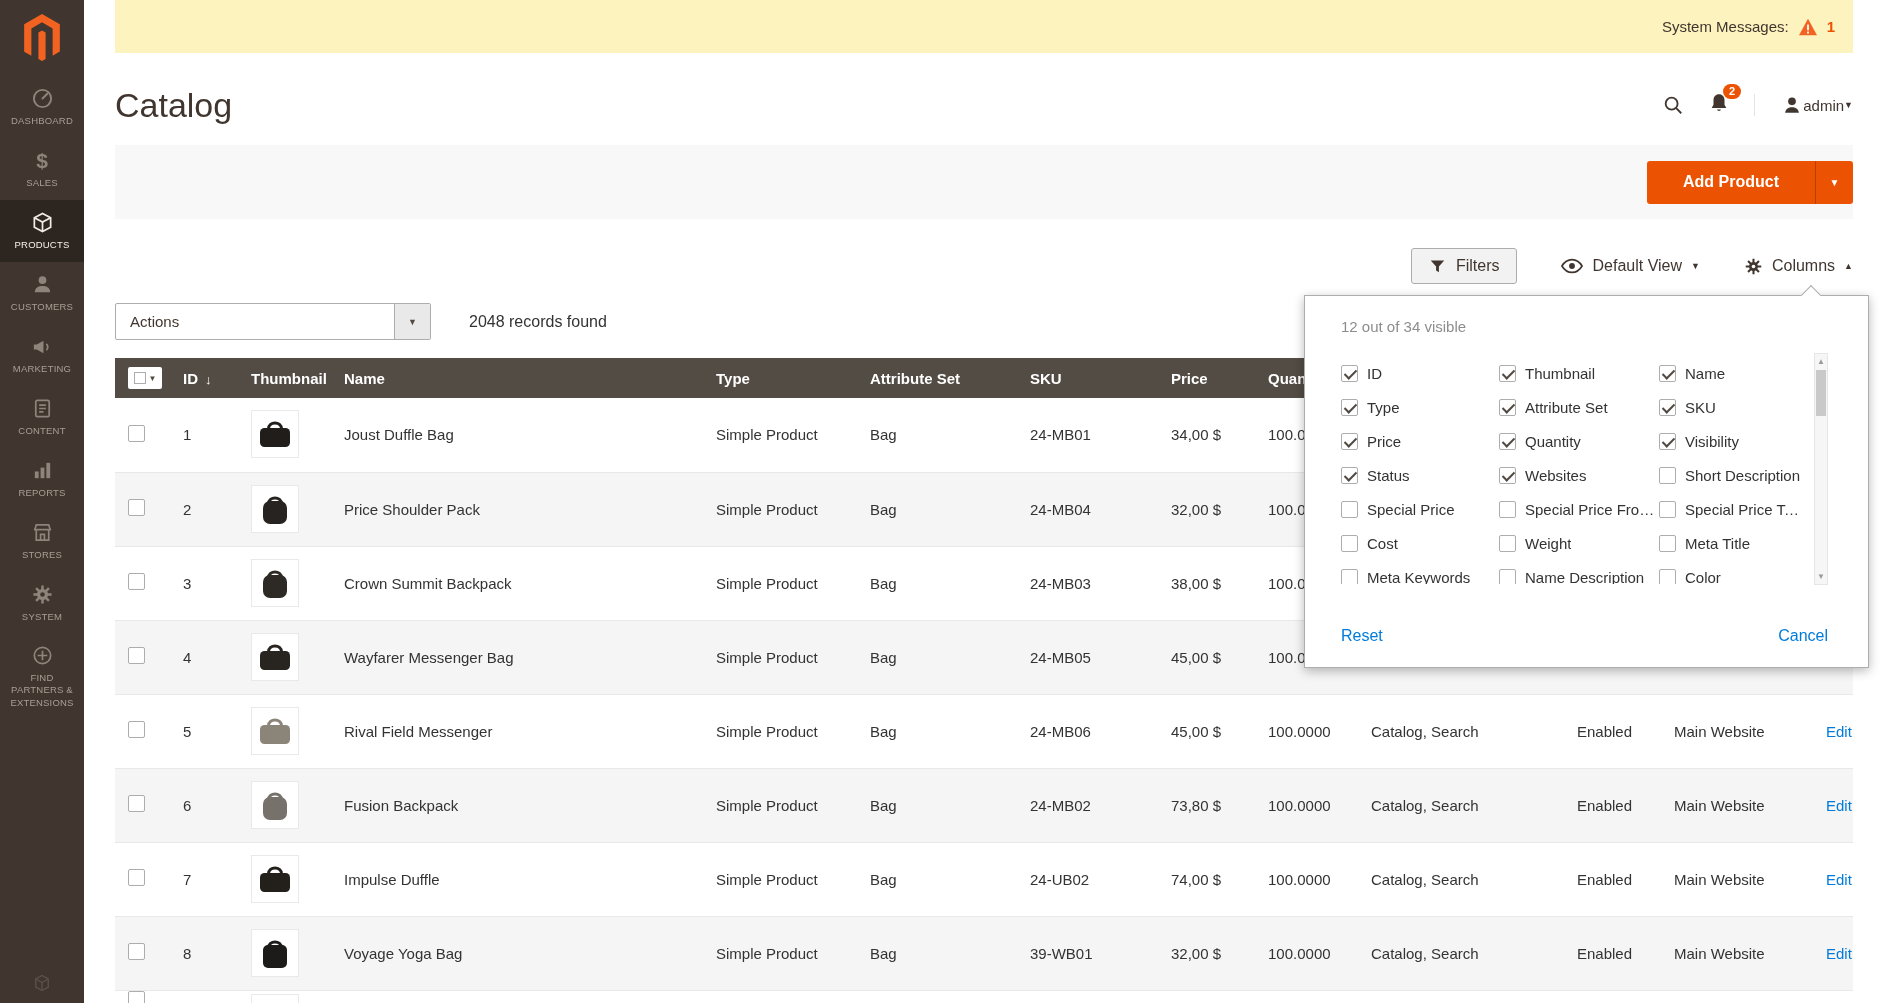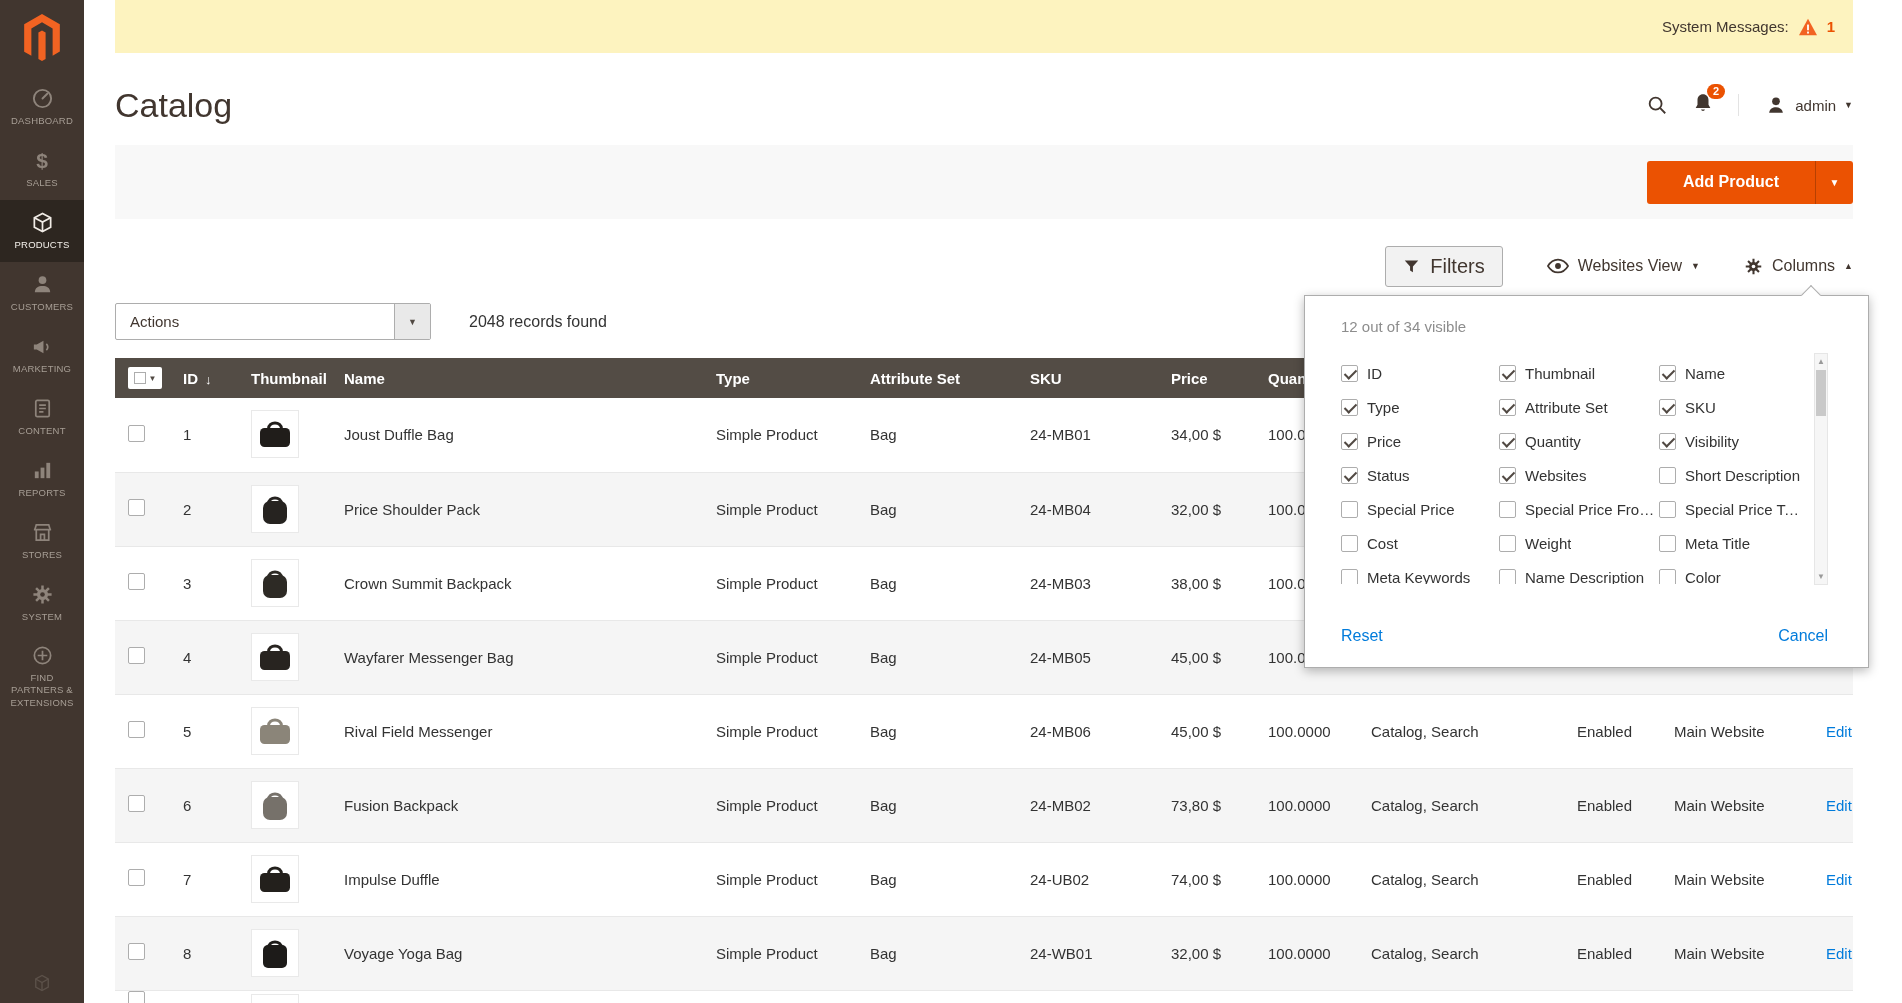--- a/index.html
+++ b/index.html
@@ -26,31 +26,31 @@
 
   .sysbar { height:53px; background:#fdf3bf; display:flex; align-items:center; justify-content:flex-end; gap:9px; padding-right:18px; font-size:15px; color:#41362f; }
   .sys-count { color:#eb5202; font-weight:bold; cursor:pointer; }
 
   .pagehead { margin-top:26px; height:52px; display:flex; align-items:center; }
   .title { font-size:34px; font-weight:400; color:#41362f; }
   .head-right { margin-left:auto; display:flex; align-items:center; gap:24px; }
   .icon-btn { cursor:pointer; display:flex; align-items:center; }
   .notif { position:relative; cursor:pointer; }
   .badge { position:absolute; top:-8px; right:-11px; background:#eb5202; color:#fff; font-size:11px; font-weight:bold; border-radius:9px; padding:2px 6px; line-height:1; }
-  .adminbox { display:flex; align-items:center; gap:8px; padding-left:26px; border-left:1px solid #e3e3e3; cursor:pointer; font-size:15px; color:#41362f; }
+  .adminbox { display:flex; align-items:center; gap:0; padding-left:26px; border-left:1px solid #e3e3e3; cursor:pointer; font-size:15px; color:#41362f; }
   .caret { font-size:9px; color:#41362f; }
 
   .band { margin-top:14px; height:74px; background:#f8f8f8; display:flex; align-items:center; justify-content:flex-end; }
   .btn-primary { display:flex; background:#eb5202; border-radius:3px; overflow:hidden; cursor:pointer; height:43px; }
   .btn-primary .lbl { display:flex; align-items:center; padding:0 36px; color:#fff; font-weight:bold; font-size:16px; }
   .btn-primary .tog { width:38px; display:flex; align-items:center; justify-content:center; border-left:1px solid rgba(0,0,0,.22); }
   .btn-primary .caret { color:#fff; font-size:10px; }
 
   .toolbar { margin-top:25px; height:44px; display:flex; align-items:center; justify-content:flex-end; gap:44px; }
-  .btn-filters { display:flex; align-items:center; gap:10px; padding:8px 17px; background:#f2f2f2; border:1px solid #adadad; border-radius:3px; font-size:20px; color:#41362f; cursor:pointer; }
+  .btn-filters { display:flex; align-items:center; gap:10px; padding:8px 17px; background:#f2f2f2; border:1px solid #adadad; border-radius:3px; font-size:16px; color:#41362f; cursor:pointer; }
   .tb-link { display:flex; align-items:center; gap:9px; font-size:16px; color:#41362f; cursor:pointer; }
 
   .controls { margin-top:15px; height:37px; display:flex; align-items:center; }
   .actions-select { width:316px; height:37px; border:1px solid #adadad; border-radius:2px; background:#fff; display:flex; align-items:stretch; cursor:pointer; }
   .actions-select .val { flex:1; display:flex; align-items:center; padding-left:14px; font-size:15px; color:#41362f; }
   .actions-select .dd { width:36px; border-left:1px solid #adadad; background:#e9e9e9; display:flex; align-items:center; justify-content:center; }
   .actions-select .dd .caret { color:#514943; }
   .records { margin-left:38px; font-size:16px; color:#333; }
 
   
@@ -263,21 +263,21 @@
       <svg width="17" height="17" viewBox="0 0 24 24">
           <path d="M2.5 3.5h19L14 12v8l-4-2.4V12Z" fill="#41362f"></path>
         </svg>
       <span>Filters</span>
     </div>
     <div class="tb-link">
       <svg width="22" height="16" viewBox="0 0 24 16">
           <path d="M12 1C6.5 1 2.6 5.3 1 8c1.6 2.7 5.5 7 11 7s9.4-4.3 11-7c-1.6-2.7-5.5-7-11-7z" fill="none" stroke="#41362f" stroke-width="1.8"></path>
           <circle cx="12" cy="8" r="3.2" fill="#41362f"></circle>
         </svg>
-      <span>Websites View</span>
+      <span>Default View</span>
       <span class="caret">▼</span>
     </div>
     <div class="tb-link">
       <svg width="19" height="19" viewBox="0 0 24 24">
           <path d="M12 2.2v19.6M2.2 12h19.6M5.1 5.1l13.8 13.8M18.9 5.1 5.1 18.9" stroke="#41362f" stroke-width="2.6"></path>
           <circle cx="12" cy="12" r="5.6" fill="#41362f"></circle>
           <circle cx="12" cy="12" r="2.3" fill="#fff"></circle>
         </svg>
       <span>Columns</span>
       <span class="caret">▲</span>
@@ -486,21 +486,21 @@
         <td>8</td>
         <td><span class="thumb" style="color: rgb(29, 27, 25);">
               <svg width="44" height="44" viewBox="0 0 44 44">
                 <path d="M15.5 17c0-8 13-8 13 0" fill="none" stroke="currentColor" stroke-width="3"></path>
                 <rect x="10" y="14" width="24" height="23" rx="5" fill="currentColor"></rect>
               </svg>
             </span></td>
         <td>Voyage Yoga Bag</td>
         <td>Simple Product</td>
         <td>Bag</td>
-        <td>24-WB01</td>
+        <td>39-WB01</td>
         <td>32,00 $</td>
         <td>100.0000</td>
         <td>Catalog, Search</td>
         <td>Enabled</td>
         <td>Main Website</td>
         <td><a class="edit">Edit</a></td>
       </tr>
 
       <tr class="clip">
         <td><label class="cb"><input type="checkbox" style=""><span class="box"></span></label></td>

